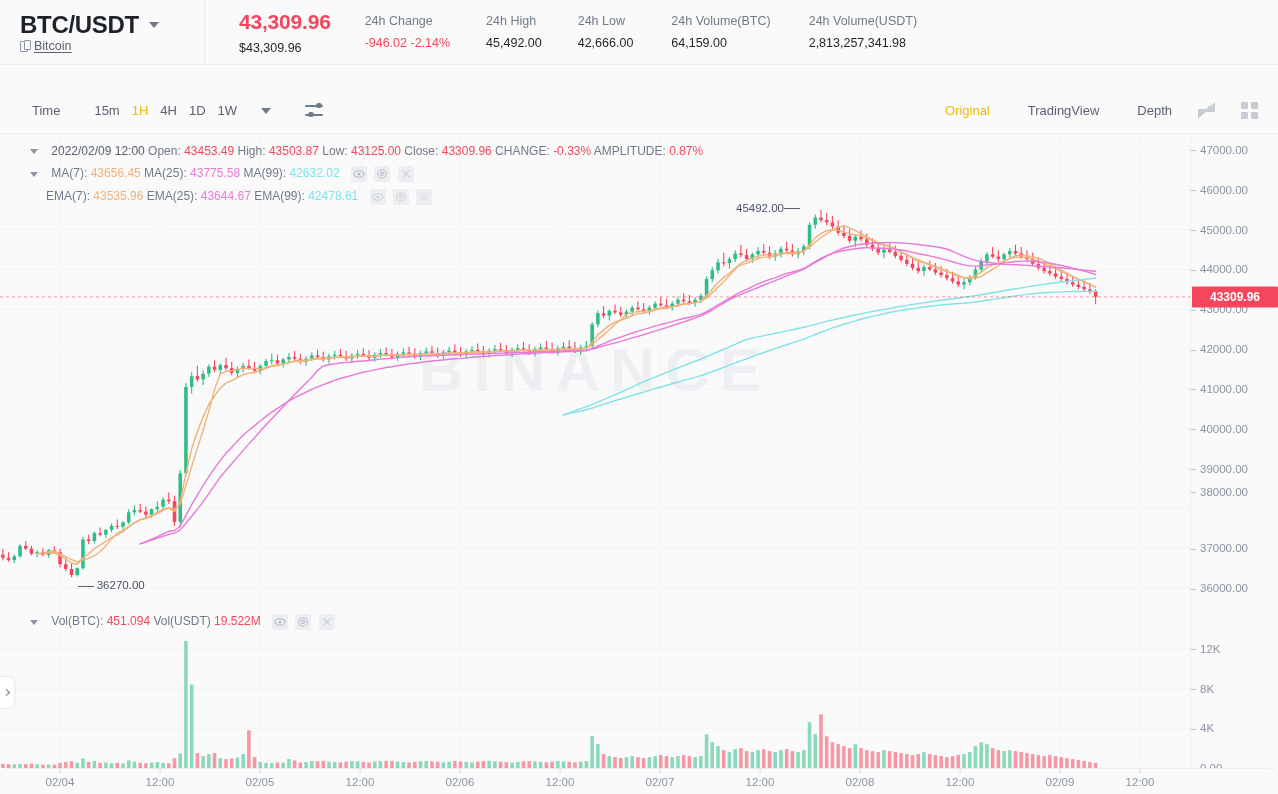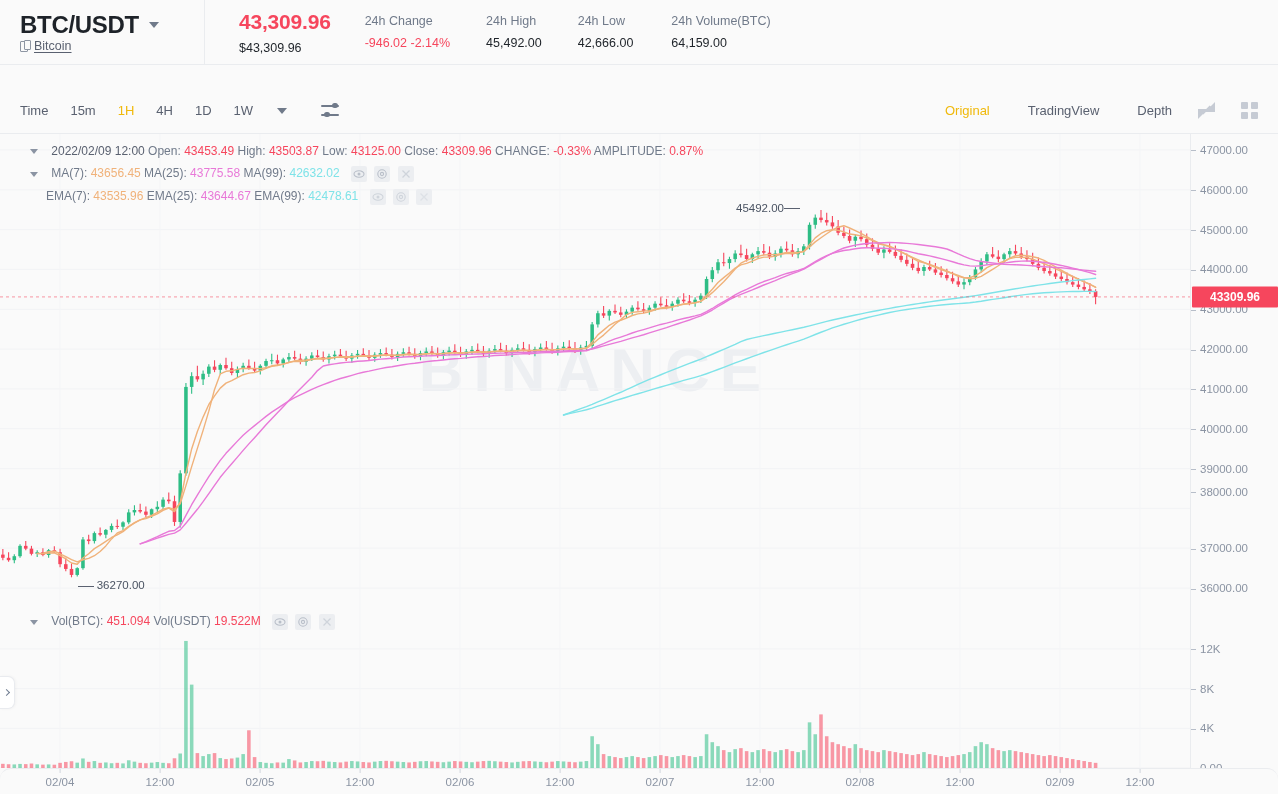--- a/index.html
+++ b/index.html
@@ -55,21 +55,21 @@
   .stat-val.down { color: #f6465d; }
 
   
   .toolbar {
     position: absolute; top: 88px; left: 0; width: 1278px; height: 46px;
     background: #fafafa; border-bottom: 1px solid #eaecef;
     display: flex; align-items: center;
   }
   .tb-left { display: flex; align-items: center; padding-left: 20px; gap: 22px; }
   .tf {
-    font-size: 13px; color: #5a6170; cursor: pointer; line-height: 1;
+    font-size: 13px; color: #5a6170; cursor: pointer; line-height: 1; margin-left: 12px;
   }
   .tf.active { color: #f0b90b; }
   .tf.more {
     width: 0; height: 0; border-left: 5px solid transparent;
     border-right: 5px solid transparent; border-top: 6px solid #707a8a;
     margin-left: 2px;
   }
   .sliders-icon { margin-left: 12px; width: 18px; height: 14px; position: relative; cursor: pointer; }
   .sliders-icon .ln { position: absolute; left: 0; width: 18px; height: 2.2px; background: #707a8a; border-radius: 2px; }
   .sliders-icon .ln.l1 { top: 1px; }
@@ -203,27 +203,31 @@
           <span class="stat-val">45,492.00</span>
         </div>
         <div class="stat" style="padding-left: 36px;">
           <span class="stat-label">24h Low</span>
           <span class="stat-val">42,666.00</span>
         </div>
         <div class="stat" style="padding-left: 38px;">
           <span class="stat-label">24h Volume(BTC)</span>
           <span class="stat-val">64,159.00</span>
         </div>
+        <div class="stat" style="padding-left: 38px;">
+          <span class="stat-label">24h Volume(USDT)</span>
+          <span class="stat-val">2,813,257,341.98</span>
+        </div>
       </div>
   </div>
 
   <div class="toolbar">
     <div class="tb-left">
       <span class="tf">Time</span>
-      <span id="tf-host" style="display:flex; gap:22px; align-items:flex-start;">
+      <span id="tf-host" style="display:flex; align-items:flex-start;">
           <span class="tf">15m</span>
           <span class="tf active">1H</span>
           <span class="tf">4H</span>
           <span class="tf">1D</span>
           <span class="tf">1W</span>
         </span>
       <span class="tf more"></span>
       <span class="sliders-icon">
         <span class="ln l1"></span>
           <span class="ln l2"></span>

